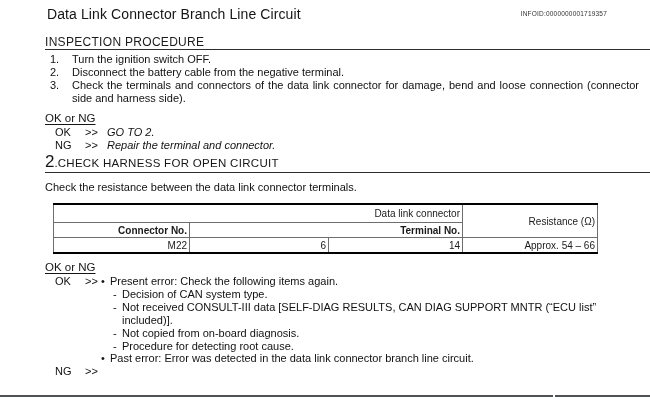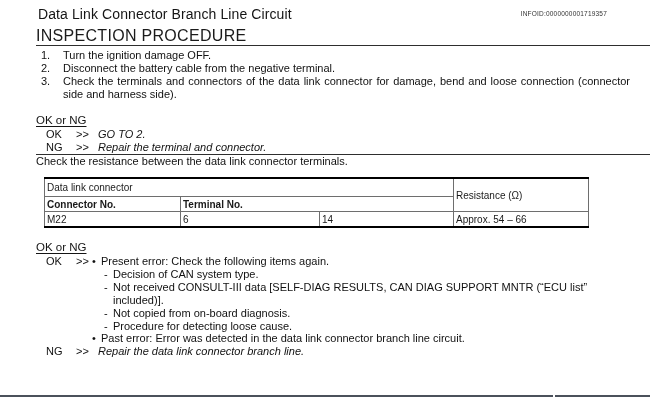--- a/index.html
+++ b/index.html
@@ -1,49 +1,49 @@
 <!DOCTYPE html>
 <html><head>
 <meta charset="utf-8">
 <style>
   html,body{margin:0;padding:0;background:#fff;}
   .page{position:relative;width:650px;height:402px;background:#ffffff;overflow:hidden;
         font-family:"Liberation Sans","DejaVu Sans",sans-serif;color:#111;}
-  .content{position:absolute;left:36px;top:0;width:596px;}
+  .content{position:absolute;left:45px;top:0;width:596px;}
 
   .title{padding-top:6px;padding-left:2px;font-size:14px;font-weight:500;letter-spacing:.1px;color:#151515;}
   .infoid{position:absolute;top:10px;right:43px;font-size:6.5px;letter-spacing:.2px;color:#333;}
 
-  .proc-label{margin-top:5px;font-size:16px;letter-spacing:.3px;color:#1b1b1b;}
+  .proc-label{margin-top:13px;font-size:12px;letter-spacing:.3px;color:#1b1b1b;}
 
   .check-heading{margin-top:2px;line-height:18px;white-space:nowrap;color:#161616;}
   .check-heading .num{font-size:17px;}
   .check-heading .dot{font-size:11.5px;}
   .check-heading .rest{font-size:11.5px;letter-spacing:.3px;}
 
   .rule{height:0;border:0;border-top:1px solid #2e2e2e;width:620px;margin:0;}
 
   .steps{margin-top:3px;font-size:11px;line-height:13px;color:#111;}
   .step{display:flex;}
   .step .n{flex:none;width:22px;padding-left:5px;}
   .step .t{flex:1;text-align:justify;padding-right:2px;}
 
-  .okng{margin-top:13px;font-size:11.5px;text-decoration:underline;text-underline-offset:2px;width:max-content;color:#151515;}
+  .okng{margin-top:7px;font-size:11.5px;text-decoration:underline;text-underline-offset:2px;width:max-content;color:#151515;}
 
   .results{margin-top:2px;font-size:11px;line-height:13px;}
   .result{display:flex;}
   .result .lbl{flex:none;width:30px;margin-left:10px;}
   .result .arr{flex:none;width:22px;}
   .result .txt{flex:1;font-style:italic;}
 
   .heading2{margin-top:1px;}
-  .intro{margin-top:0;font-size:11px;color:#111;}
+  .intro{margin-top:8px;font-size:11px;color:#111;}
 
   table.spec{border-collapse:collapse;table-layout:fixed;width:544px;margin:10px 0 0 8px;
-             font-size:10px;text-align:left;color:#1a1a1a;
+             font-size:10px;text-align:right;color:#1a1a1a;
              border-top:2.5px solid #000;border-bottom:2.5px solid #000;}
   table.spec td{border:1px solid #6e6e6e;padding:0 2px;vertical-align:middle;}
   table.spec tr.r1 td{height:17px;}
   table.spec tr.r2 td{height:14px;font-weight:bold;}
   table.spec tr.r3 td{height:14px;}
 
   .ok-block{display:flex;margin-top:2px;font-size:11px;line-height:12.9px;}
   .ok-block .lbl{flex:none;width:30px;margin-left:10px;}
   .ok-block .arr{flex:none;width:16px;}
   .bullets{flex:1;padding-right:4px;}
@@ -67,21 +67,21 @@
 
     <div class="title">Data Link Connector Branch Line Circuit</div>
 
     <div class="proc-label">INSPECTION PROCEDURE</div>
 
     <hr class="rule">
 
     <div class="steps">
       <div class="step">
         <span class="n">1.</span>
-        <span class="t">Turn the ignition damage OFF.</span>
+        <span class="t">Turn the ignition switch OFF.</span>
       </div>
       <div class="step">
         <span class="n">2.</span>
         <span class="t">Disconnect the battery cable from the negative terminal.</span>
       </div>
       <div class="step">
         <span class="n">3.</span>
         <span class="t">Check the terminals and connectors of the data link connector for damage, bend and loose connection (connector side and harness side).</span>
       </div>
     </div>
@@ -94,20 +94,23 @@
         <span class="arr">&gt;&gt;</span>
         <span class="txt">GO TO 2.</span>
       </div>
       <div class="result">
         <span class="lbl">NG</span>
         <span class="arr">&gt;&gt;</span>
         <span class="txt">Repair the terminal and connector.</span>
       </div>
     </div>
 
+    <div class="check-heading heading2">
+      <span class="num">2</span><span class="dot">.</span><span class="rest">CHECK HARNESS FOR OPEN CIRCUIT</span>
+    </div>
     <hr class="rule">
 
     <div class="intro">Check the resistance between the data link connector terminals.</div>
 
     <table class="spec">
       <colgroup>
           <col style="width:136px">
           <col style="width:139px">
           <col style="width:134px">
           <col style="width:135px">
@@ -147,34 +150,33 @@
         <div class="s">
           <span class="m">-</span>
           <span class="t">Not received CONSULT-III data [SELF-DIAG RESULTS, CAN DIAG SUPPORT MNTR (“ECU list” included)].</span>
         </div>
         <div class="s">
           <span class="m">-</span>
           <span class="t">Not copied from on-board diagnosis.</span>
         </div>
         <div class="s">
           <span class="m">-</span>
-          <span class="t">Procedure for detecting loose cause.</span>
+          <span class="t">Procedure for detecting root cause.</span>
         </div>
         <div class="b">
           <span class="m">•</span>
           <span class="t">Past error: Error was detected in the data link connector branch line circuit.</span>
         </div>
       </div>
     </div>
 
     <div class="results" style="margin-top:0;">
       <div class="result">
         <span class="lbl">NG</span>
         <span class="arr">&gt;&gt;</span>
-        <span class="txt">Repair the data link connector branch line.</span>
       </div>
     </div>
 
   </div>
 
   <div class="bottom-line"></div>
   <div class="bottom-line-notch"></div>
 </div>
 
 </body></html>

